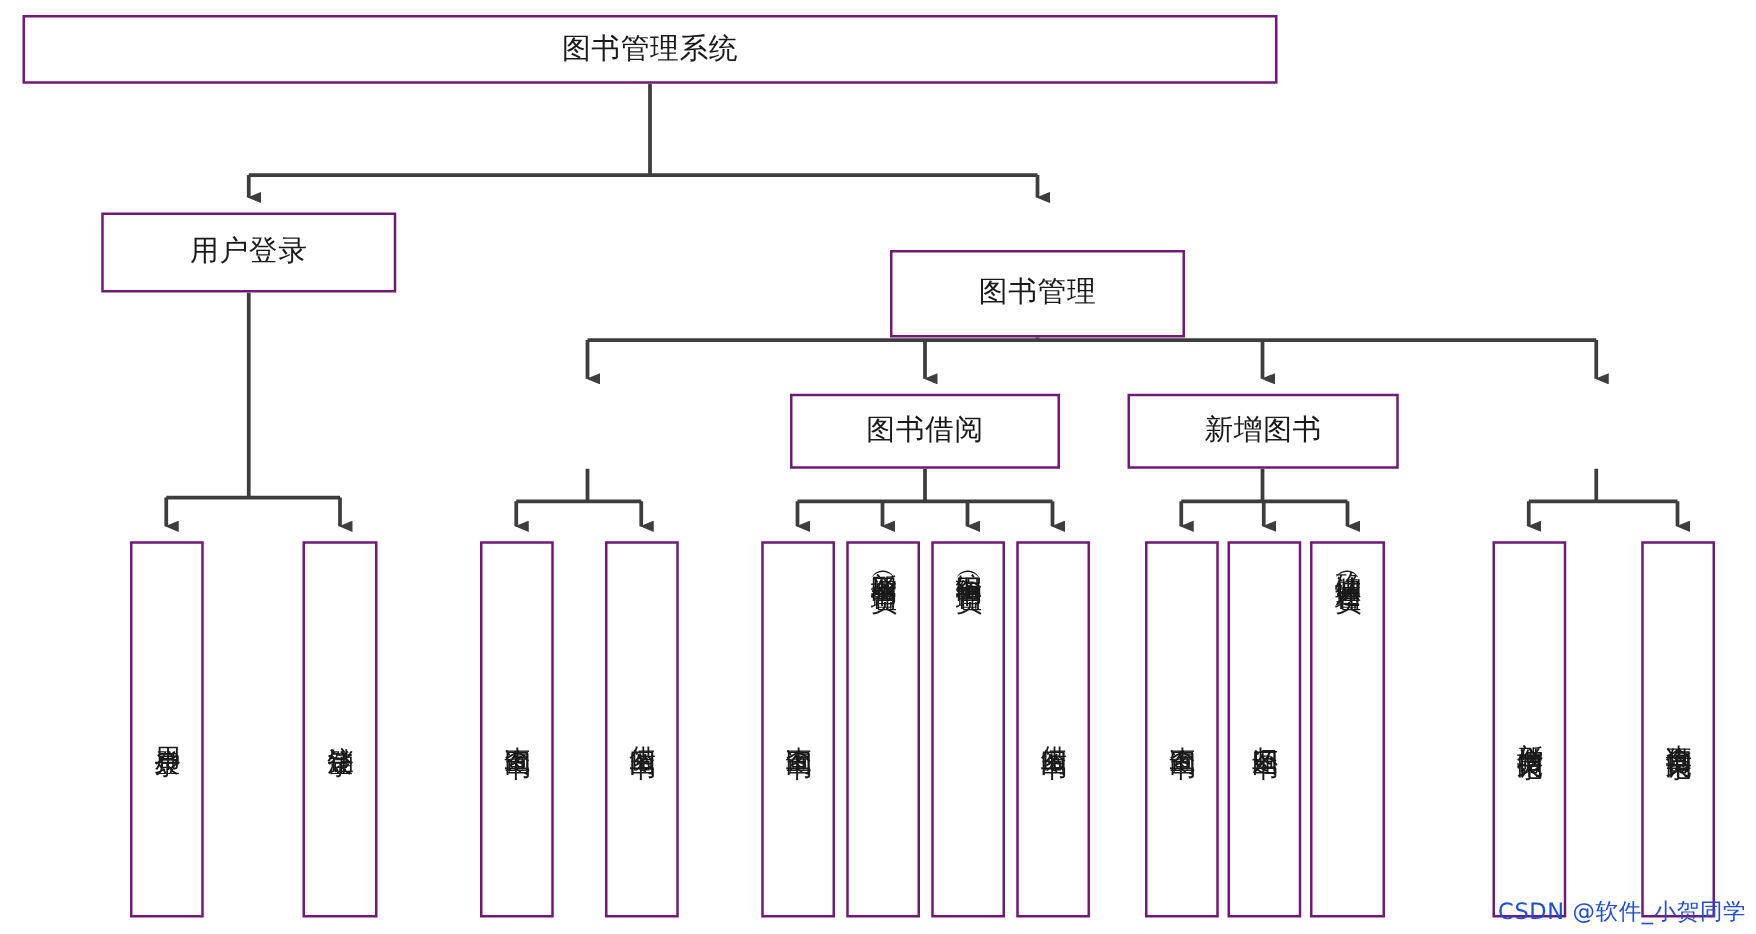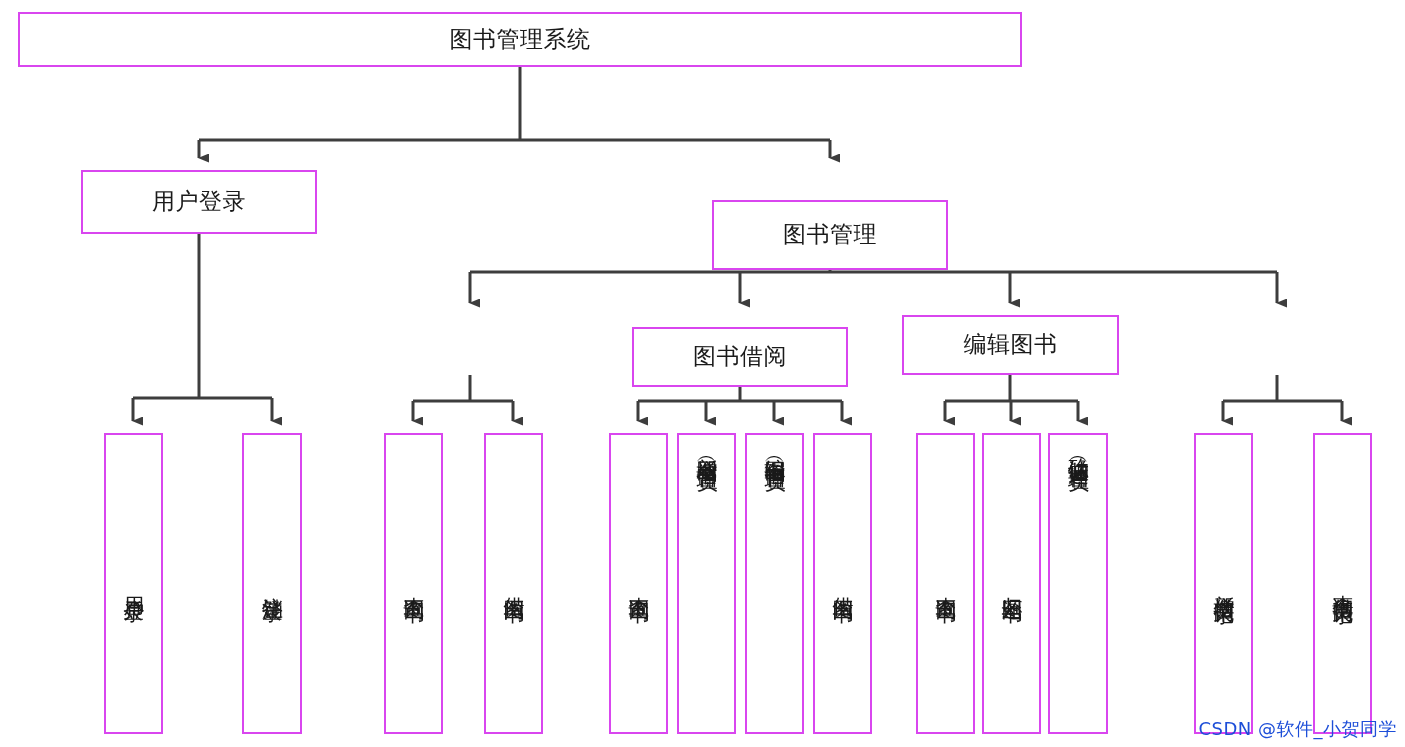--- a/index.html
+++ b/index.html
@@ -17,21 +17,21 @@
   #diagram-root {
     position: absolute;
     left: 0;
     top: 0;
     width: 1405px;
     height: 747px;
   }
   .node-box {
     position: absolute;
     box-sizing: border-box;
-    border: 2px solid #d946ef;
+    border: 2px solid #701a75;
     background: #ffffff;
     display: flex;
     align-items: center;
     justify-content: center;
   }
   .node-label-h {
     font-size: 23px;
     color: #1a1a1a;
     line-height: 1.1;
     white-space: nowrap;
@@ -141,25 +141,25 @@
     <span class="node-label-h">图书管理系统</span>
   </div>
 
   <div class="node-box" style="left:81px; top:170px; width:236px; height:64px;">
     <span class="node-label-h">用户登录</span>
   </div>
   <div class="node-box" style="left:712px; top:170px; width:236px; height:70px;margin-top:30px;">
     <span class="node-label-h">图书管理</span>
   </div>
 
-  <div class="node-box" style="left:632px; top:315px; width:216px; height:60px;margin-top:12px;">
+  <div class="node-box" style="left:632px; top:315px; width:216px; height:60px;">
     <span class="node-label-h">图书借阅</span>
   </div>
   <div class="node-box" style="left:902px; top:315px; width:217px; height:60px;">
-    <span class="node-label-h">编辑图书</span>
+    <span class="node-label-h">新增图书</span>
   </div>
 
   <div class="node-box leaf" style="left:104px; top:433px; width:59px; height:301px;">
     <div class="leaf-inner">
       <span class="node-label-v">用户登录</span>
     </div>
   </div>
 
   <div class="node-box leaf" style="left:242px; top:433px; width:60px; height:301px;">
     <div class="leaf-inner">

